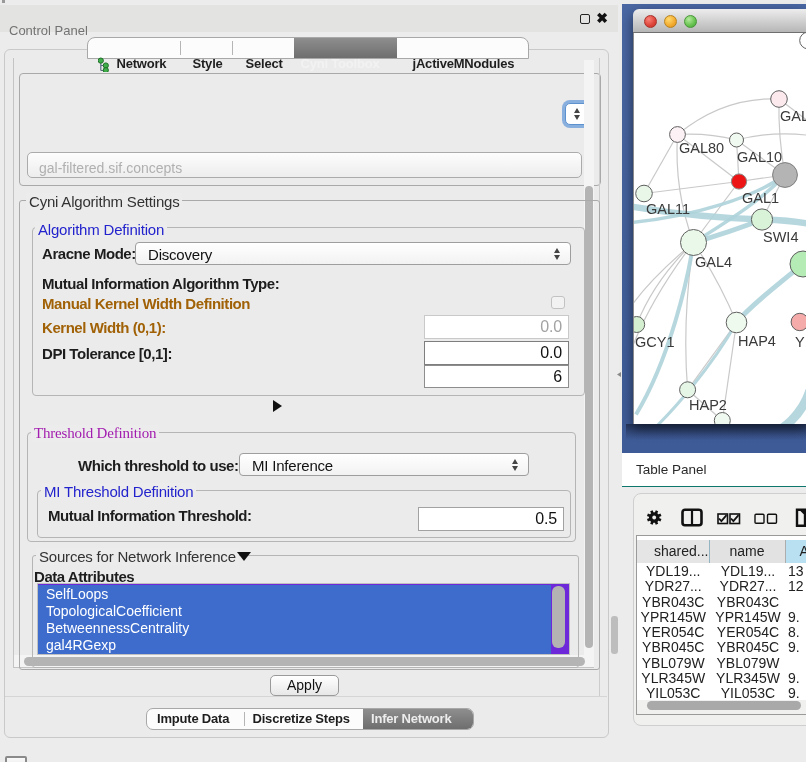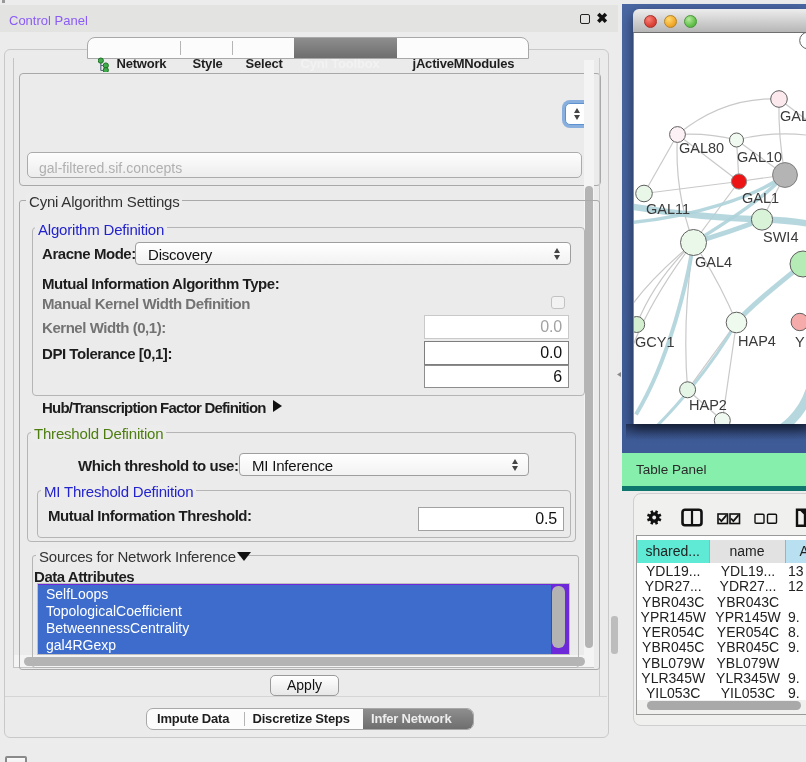--- a/index.html
+++ b/index.html
@@ -1,36 +1,36 @@
 <!DOCTYPE html>
 <html><head>
 <meta charset="utf-8">
 <style>
 html,body{margin:0;padding:0;}
 .stage{position:relative;width:806px;height:762px;overflow:hidden;background:#ececec;
   font-family:"Liberation Sans",sans-serif;-webkit-font-smoothing:antialiased;}
 .abs{position:absolute;}
 .lbl{position:absolute;font-size:15px;font-weight:bold;color:#1d1d1d;letter-spacing:-0.45px;}
-.glbl{position:absolute;font-size:15px;font-weight:bold;color:#737373;letter-spacing:-0.45px;}
+.glbl{position:absolute;font-size:15px;font-weight:bold;color:#a16207;letter-spacing:-0.45px;}
 .gtitle{position:absolute;font-size:15px;color:#333;background:#ececec;padding:0 3px;letter-spacing:-0.2px;}
 .gbox{position:absolute;border:1px solid #a9a9a9;border-radius:4px;}
 .combo{position:absolute;background:linear-gradient(#ffffff,#f2f2f2);border:1px solid #9e9e9e;border-radius:4px;font-size:15px;color:#111;}
 .combo .ct{position:absolute;left:12px;top:50%;transform:translateY(-50%);letter-spacing:-0.2px;}
 .spin{position:absolute;right:9px;top:50%;transform:translateY(-50%);width:7px;height:12px;}
 .spin:before{content:"";position:absolute;left:0;top:0;border-left:3.5px solid transparent;border-right:3.5px solid transparent;border-bottom:5px solid #444;}
 .spin:after{content:"";position:absolute;left:0;bottom:0;border-left:3.5px solid transparent;border-right:3.5px solid transparent;border-top:5px solid #444;}
 .fld{position:absolute;background:#fff;font-size:16px;color:#111;text-align:right;letter-spacing:-0.2px;}
 .fld span{position:absolute;right:6px;top:50%;transform:translateY(-50%);}
 </style>
 </head>
 <body>
 <div class="stage">
 
   <div class="abs" style="left:0;top:5px;width:618px;height:27px;background:#e3e3e2;"></div>
-  <div class="abs" style="left:9px;top:7px;height:27px;line-height:27px;font-size:13px;color:#8b5cf6;">Control Panel</div>
+  <div class="abs" style="left:9px;top:17px;height:27px;line-height:27px;font-size:13px;color:#737373;">Control Panel</div>
   <div class="abs" style="left:580px;top:14px;width:8px;height:8px;border:1.5px solid #222;border-radius:2px;"></div>
   <div class="abs" style="left:594px;top:5px;width:16px;height:27px;line-height:27px;font-size:14px;font-weight:bold;color:#111;text-align:center;">✖</div>
   <div class="abs" style="left:2px;top:0;width:3px;height:3px;background:#999;"></div>
 
   <div class="abs" style="left:4px;top:49px;width:603px;height:687px;background:#ebebeb;border:1px solid #c9c9c9;border-radius:6px;"></div>
 
   <div class="abs" style="left:87px;top:37px;width:440px;height:20px;background:#fcfcfc;border:1px solid #a8a8a8;border-radius:8px 8px 0 0;overflow:hidden;">
     <div class="abs" style="left:92px;top:3px;width:1px;height:14px;background:#b5b5b5;"></div>
     <div class="abs" style="left:144px;top:3px;width:1px;height:14px;background:#b5b5b5;"></div>
     <div class="abs" style="left:205.5px;top:0;width:103.5px;height:20px;background:linear-gradient(#8e8e8e,#6e6e6e);"></div>
@@ -92,25 +92,24 @@
 
   <div class="lbl" style="left:42px;top:345px;">DPI Tolerance [0,1]:</div>
   <div class="fld" style="left:424px;top:340.5px;width:143px;height:22px;border:1.5px solid #7e7e7e;">
       <span>0.0</span>
     </div>
 
   <div class="fld" style="left:424px;top:365px;width:143px;height:21px;border:1px solid #8d8d8d;">
       <span>6</span>
     </div>
 
-  <div class="lbl" style="left:42px;top:399px;letter-spacing:-0.8px;">Hub/Transcription Factor Definition</div>
   <div class="abs" style="left:273px;top:400px;width:0;height:0;border-top:6.5px solid transparent;border-bottom:6.5px solid transparent;border-left:9px solid #111;"></div>
 
   <div class="gbox" style="left:27px;top:432px;width:547px;height:108px;border-color:#b5b5b5;"></div>
-  <div class="gtitle" style="left:31px;top:425px;color:#4d7c0f;">Threshold Definition</div>
+  <div class="gtitle" style="left:31px;top:425px;color:#a21caf;font-family:Liberation Serif, serif;">Threshold Definition</div>
   <div class="lbl" style="left:78px;top:457px;">Which threshold to use:</div>
   <div class="combo" style="left:239px;top:453px;width:288px;height:21px;">
       <span class="ct">MI Inference</span>
       <span class="spin"></span>
     </div>
 
   <div class="gbox" style="left:37px;top:490px;width:532px;height:46px;border-color:#b5b5b5;"></div>
   <div class="gtitle" style="left:41px;top:483px;color:#2323cd;">MI Threshold Definition</div>
   <div class="lbl" style="left:48px;top:507px;">Mutual Information Threshold:</div>
   <div class="fld" style="left:418px;top:507px;width:144px;height:22px;border:1px solid #a2a2a2;">
@@ -219,21 +218,21 @@
         <text x="1" y="306.5">GCY1</text>
         <text x="104" y="305.5">HAP4</text>
         <text x="161" y="306.0">Y</text>
         <text x="55" y="369.5">HAP2</text>
       </g>
     </svg>
   </div>
 
   <div class="abs" style="left:626px;top:424px;width:180px;height:16px;background:linear-gradient(rgba(10,14,30,0.5),rgba(10,14,30,0));"></div>
 
-  <div class="abs" style="left:622px;top:453px;width:184px;height:33px;background:#86efac;border-bottom:5px solid #0f766e;">
+  <div class="abs" style="left:622px;top:453px;width:184px;height:33px;background:#ffffff;border-bottom:1px solid #0f766e;">
     <div class="abs" style="left:14px;top:0;height:33px;line-height:33px;font-size:13.5px;color:#2a2a2a;">Table Panel</div>
   </div>
 
   <div class="abs" style="left:633px;top:493px;width:180px;height:231px;background:#f0f0ee;border:1px solid #cfcfcf;border-radius:8px;"></div>
 
   <svg class="abs" style="left:644px;top:508px;" width="162" height="21" viewBox="0 0 162 21">
     <g fill="#111">
       <circle cx="10.2" cy="9.5" r="5.2"></circle>
       <circle cx="10.2" cy="9.5" r="1.9" fill="#f0f0ee"></circle>
     </g>
@@ -254,21 +253,21 @@
       <rect x="86" y="6" width="9.5" height="9.5" stroke-width="1.6"></rect>
       <path d="M75 10.5 l2.4 2.6 L82.5 7.2" stroke-width="1.8"></path>
       <path d="M87 10.5 l2.4 2.6 L94.5 7.2" stroke-width="1.8"></path>
       <rect x="111" y="6.2" width="9" height="9" rx="1" stroke-width="1.4"></rect>
       <rect x="123.5" y="6.2" width="9" height="9" rx="1" stroke-width="1.4"></rect>
       <path d="M153 1.8 h8 v16 h-8 z M157 1.8 l4 4" stroke-width="2.4"></path>
     </g>
   </svg>
 
   <div class="abs" style="left:636px;top:535px;width:170px;height:178px;background:#fff;border:1px solid #9a9a9a;border-right:none;overflow:hidden;">
-    <div class="abs" style="left:0;top:3.5px;width:71.5px;height:23px;background:#5eead4;border-right:1px solid #93b4c2;text-align:center;line-height:23px;font-size:14px;color:#222;">shared...</div>
+    <div class="abs" style="left:0;top:3.5px;width:71.5px;height:23px;background:#e5e5e5;border-right:1px solid #93b4c2;text-align:right;line-height:23px;font-size:14px;color:#222;">shared...</div>
     <div class="abs" style="left:72.5px;top:3.5px;width:75px;height:23px;background:#e2e2e2;border-right:1px solid #adadad;text-align:center;line-height:23px;font-size:14px;color:#222;">name</div>
     <div class="abs" style="left:148.5px;top:3.5px;width:23px;height:23px;background:#b9e0f0;padding-left:14px;line-height:23px;font-size:14px;color:#222;">A</div>
     <div class="abs" style="left:0;top:28px;width:72.5px;font-size:14px;color:#222;line-height:15.3px;text-align:center;">YDL19...<br>YDR27...<br>YBR043C<br>YPR145W<br>YER054C<br>YBR045C<br>YBL079W<br>YLR345W<br>YIL053C</div>
     <div class="abs" style="left:73.5px;top:28px;width:75px;font-size:14px;color:#222;line-height:15.3px;text-align:center;">YDL19...<br>YDR27...<br>YBR043C<br>YPR145W<br>YER054C<br>YBR045C<br>YBL079W<br>YLR345W<br>YIL053C</div>
     <div class="abs" style="left:151px;top:28px;width:22px;font-size:14px;color:#222;line-height:15.3px;">13<br>12<br>&nbsp;<br>9.<br>8.<br>9.<br>&nbsp;<br>9.<br>9.</div>
     <div class="abs" style="left:0;top:164px;width:170px;height:14px;background:#f0f0ee;"></div>
     <div class="abs" style="left:10px;top:165px;width:154px;height:9px;background:#a9a9a9;border-radius:4.5px;"></div>
   </div>
 
 </div>

